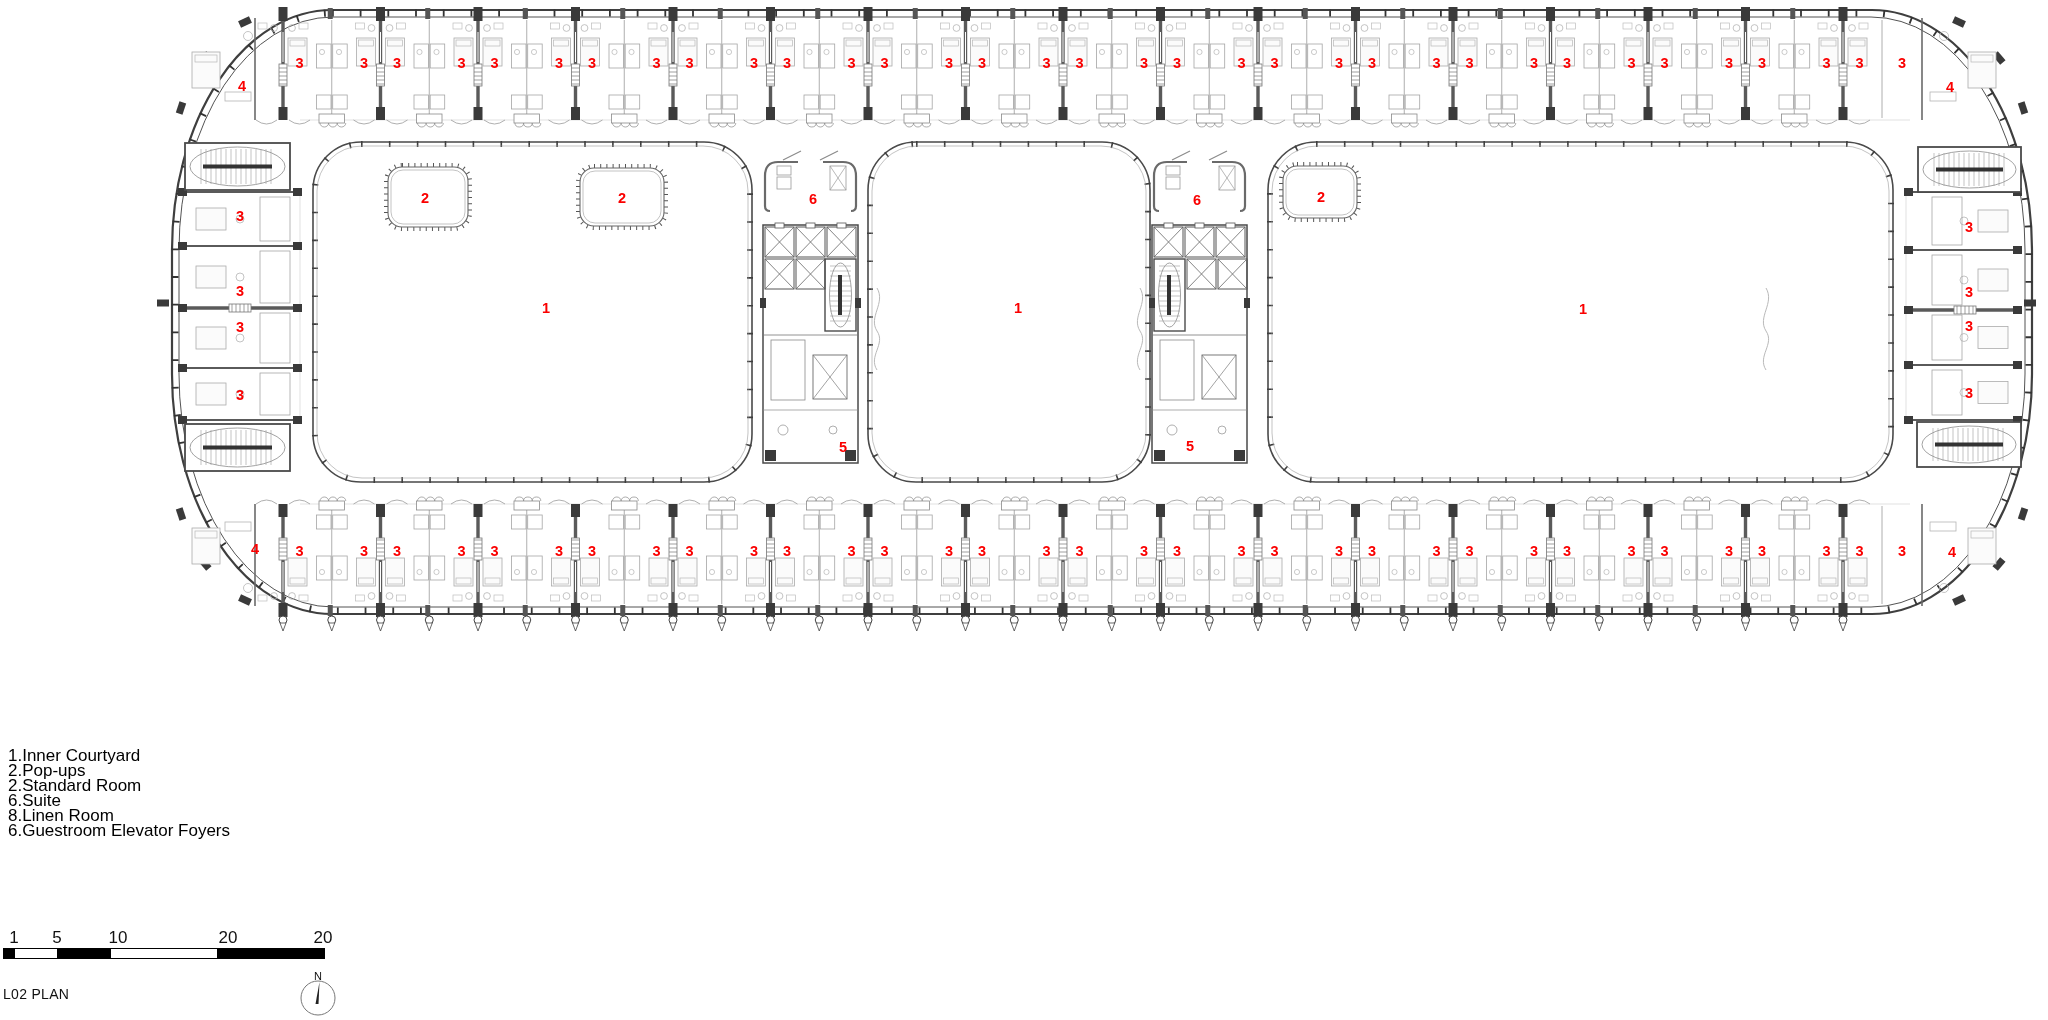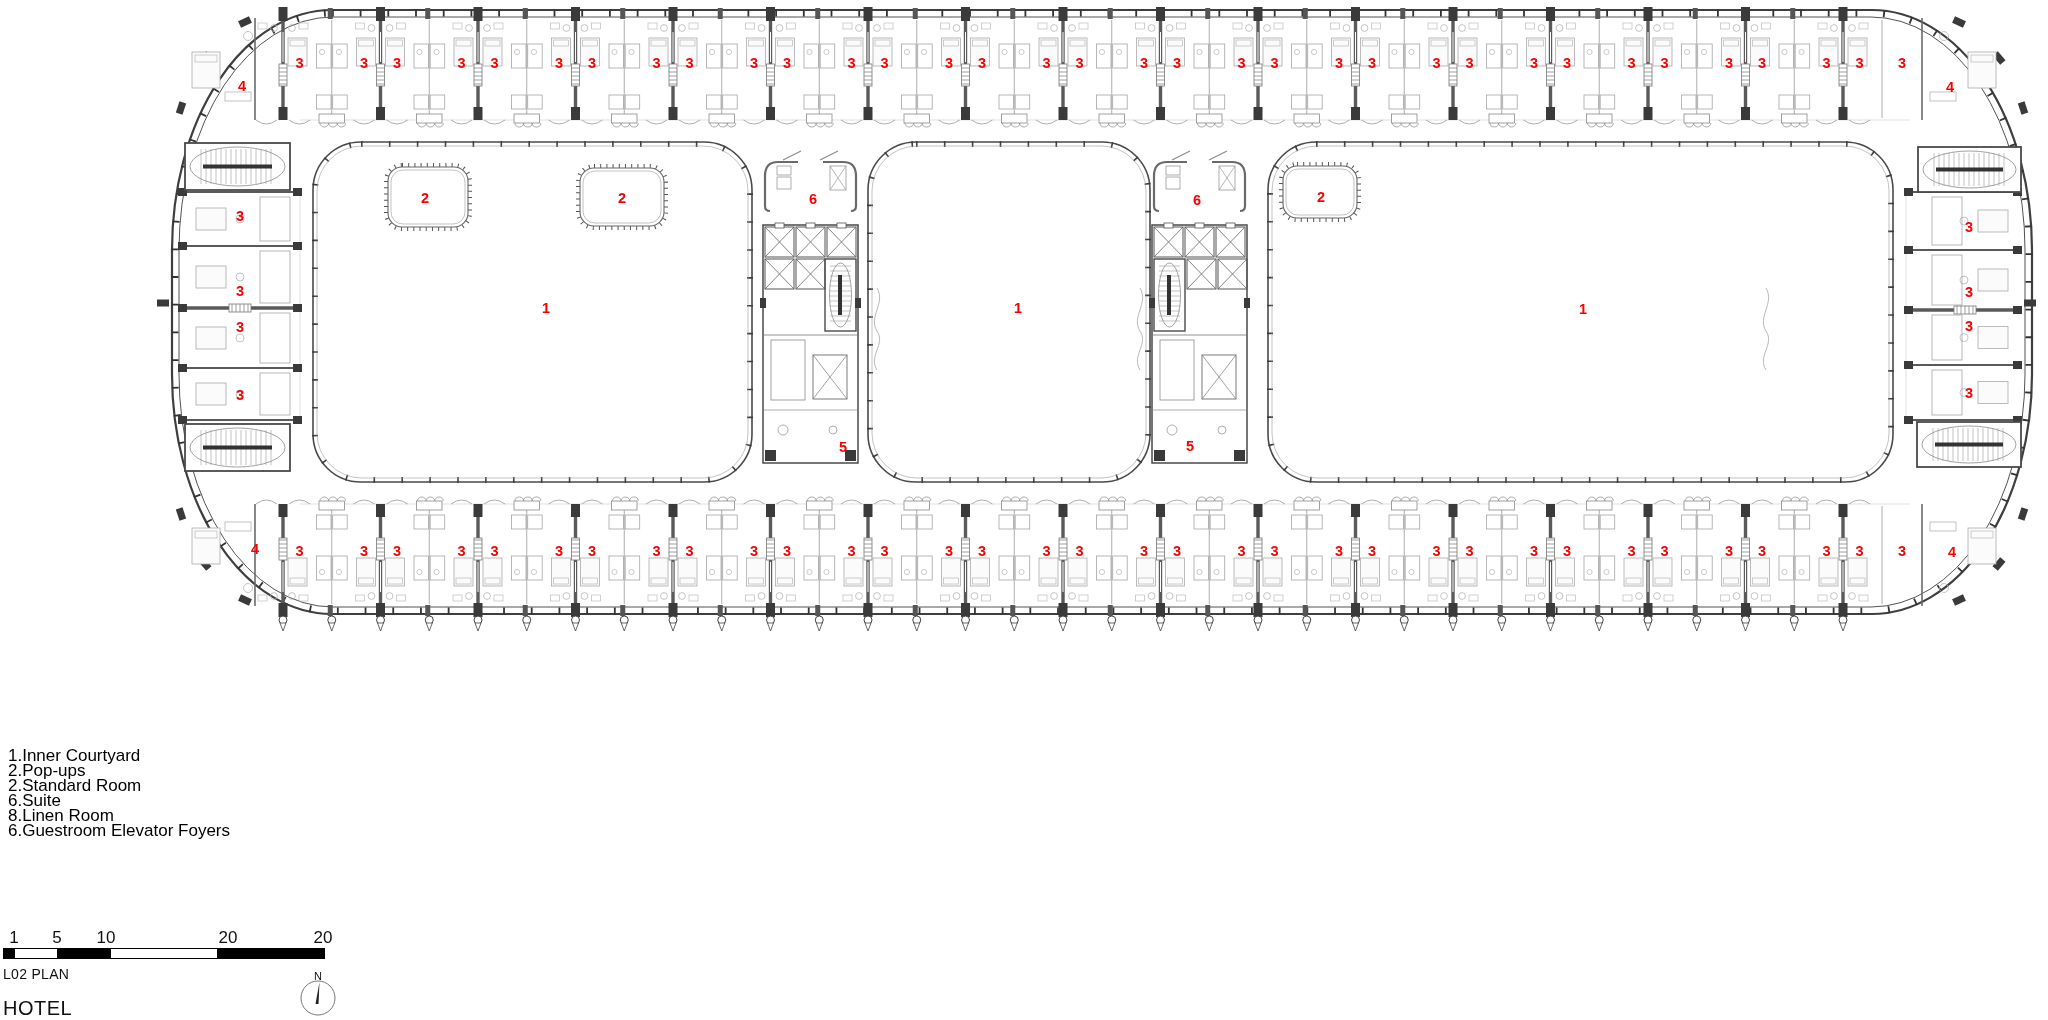--- a/index.html
+++ b/index.html
@@ -2,21 +2,21 @@
 <html><head>
 <meta charset="utf-8">
 <style>
   html,body{margin:0;padding:0;background:#ffffff;}
   body{width:2048px;height:1020px;position:relative;overflow:hidden;
        font-family:"Liberation Sans", sans-serif;color:#111;}
   .overlay{position:absolute;}
   #plan-svg{position:absolute;left:0;top:0;}
   .legend{left:8px;top:740px;font-size:17px;line-height:15px;color:#000;margin-top:8px;}
   .titleblock{left:3px;top:966px;}
-  .plan-label{font-size:14px;letter-spacing:.3px;}
+  .plan-label{font-size:14px;letter-spacing:.3px;margin-top:20px;}
   .project-label{font-size:20px;letter-spacing:.5px;margin-top:15px;}
   .scalebar{left:3px;top:928px;width:330px;height:34px;}
   .scalebar .nums{position:relative;height:18px;font-size:17px;}
   .scalebar .nums span{position:absolute;transform:translateX(-50%);}
   .bar{position:relative;margin-top:2px;width:320px;height:9px;border:1px solid #000;display:flex;}
   .seg{height:100%;}
   .north{left:295px;top:966px;width:50px;height:54px;}
 </style>
 </head>
 <body>
@@ -1540,21 +1540,21 @@
   <div>2.Standard Room</div>
   <div>6.Suite</div>
   <div>8.Linen Room</div>
   <div>6.Guestroom Elevator Foyers</div>
 </div>
 
 <div class="overlay scalebar">
   <div class="nums">
     <span style="left:11px">1</span>
     <span style="left:54px">5</span>
-    <span style="left:103px">10</span>
+    <span style="left:115px">10</span>
     <span style="left:225px">20</span>
     <span style="left:320px">20</span>
   </div>
   <div class="bar">
     <div class="seg" style="width:10.7px;background:#000"></div>
     <div class="seg" style="width:42.7px;background:#fff"></div>
     <div class="seg" style="width:53.3px;background:#000"></div>
     <div class="seg" style="width:106.7px;background:#fff"></div>
     <div class="seg" style="width:106.6px;background:#000"></div>
   </div>

